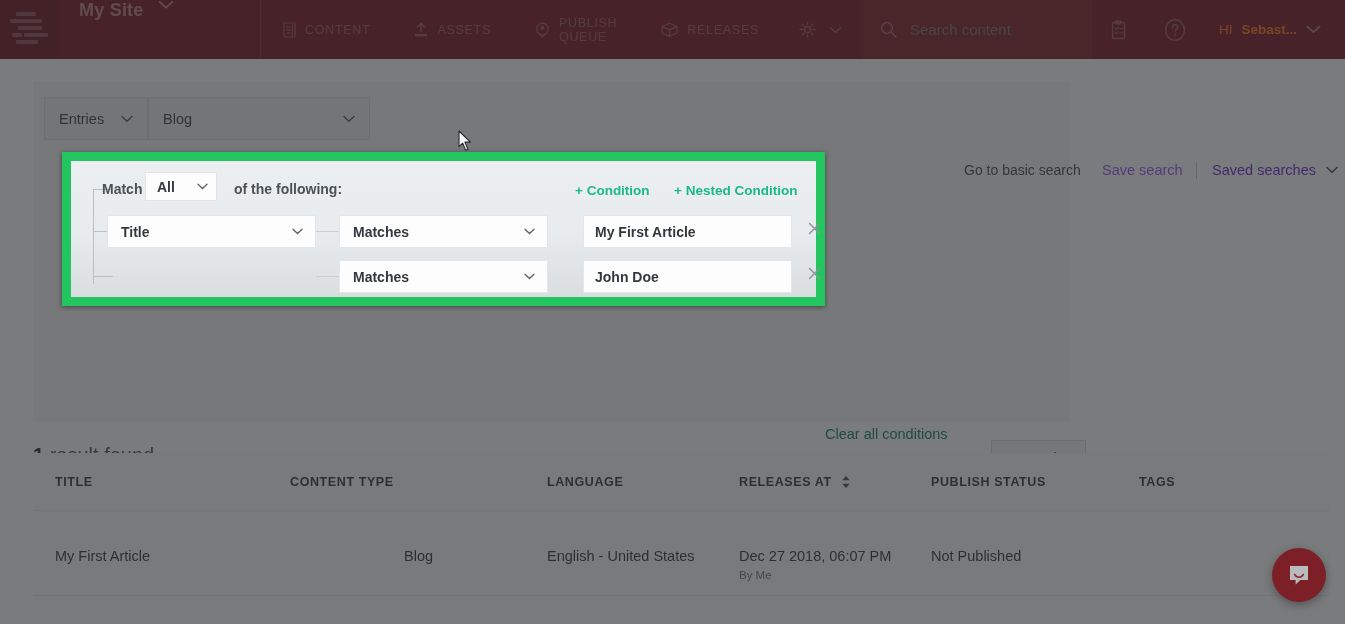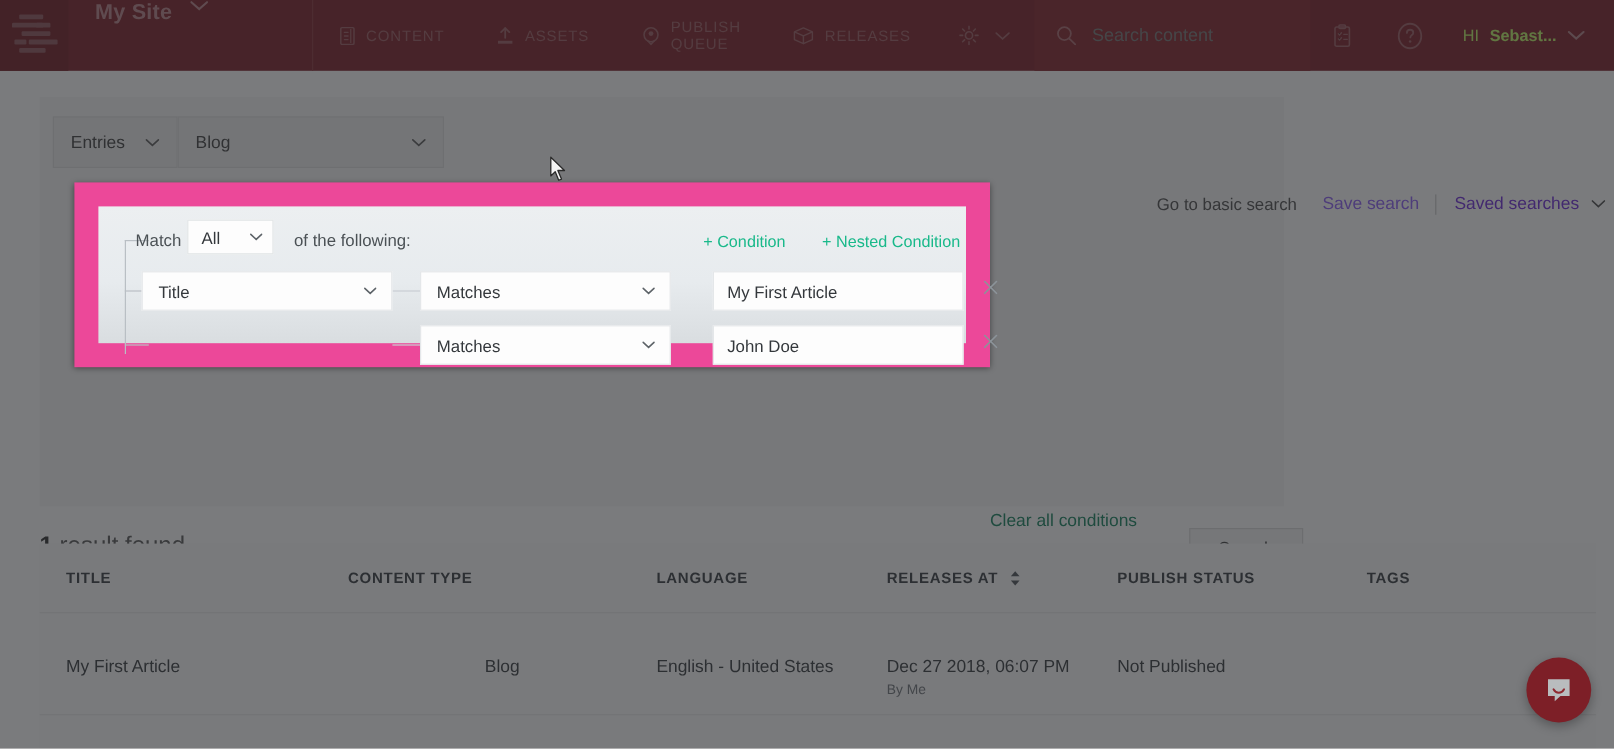--- a/index.html
+++ b/index.html
@@ -41,21 +41,21 @@
   .nav-gear { display: flex; align-items: center; gap: 13px; padding: 0 14px 0 18px; }
   .search-wrap {
     display: flex; align-items: center; gap: 13px;
     height: 59px; padding: 0 18px; margin-left: 6px;
     background: #811d25; flex: 0 0 auto; width: 230px;
   }
   .search-wrap .ph { color: #a8666d; font-size: 15px; }
   .spacer { flex: 1 1 auto; }
   .nav-right { display: flex; align-items: center; gap: 0; padding-right: 16px; }
   .nav-icon-btn { padding: 0 18px; display: flex; align-items: center; }
-  .user-chip { display: flex; align-items: center; gap: 9px; padding: 0 8px 0 14px; color: #bef264; font-size: 13.5px;}
+  .user-chip { display: flex; align-items: center; gap: 9px; padding: 0 8px 0 14px; color: #f97316; font-size: 13.5px;}
   .user-chip .hi { font-weight: normal; }
   .user-chip .nm { font-weight: bold; }
   svg.ic { display:block; }
 
   
   .page { position: absolute; left: 0; top: 59px; width: 1345px; height: 565px; background: #fff; }
 
   .search-card {
     position: absolute; left: 33px; top: 22px; width: 1037px; height: 341px;
     background: #f7f7f7;
@@ -105,23 +105,24 @@
 
   
   .overlay {
     position: absolute; left: 0; top: 0; width: 1345px; height: 624px;
     background: rgba(40,42,45,0.62); z-index: 40;
   }
 
   
   .builder {
     position: absolute; left: 62px; top: 152px; width: 763px; height: 154px;
-    background: #ec4899; z-index: 60;
+    background: #22c55e; z-index: 60;
     box-shadow: 0 1px 5px rgba(0,0,0,.45);
-    padding: 20px;
+    padding: 9px;
+    font-weight: bold;
   }
   .builder-inner {
     width: 100%; height: 100%; position: relative;
     background: linear-gradient(180deg,#eceff1 0%, #e7ebee 55%, #d9dde0 100%);
   }
   .tree-v { position: absolute; left: 22px; top: 28px; width: 1px; height: 95px; background: #b9bfc4; }
   .tree-h { position: absolute; left: 22px; width: 20px; height: 1px; background: #b9bfc4; }
   .th1 { top: 28px; }
   .th2 { top: 70px; }
   .th3 { top: 115px; }

